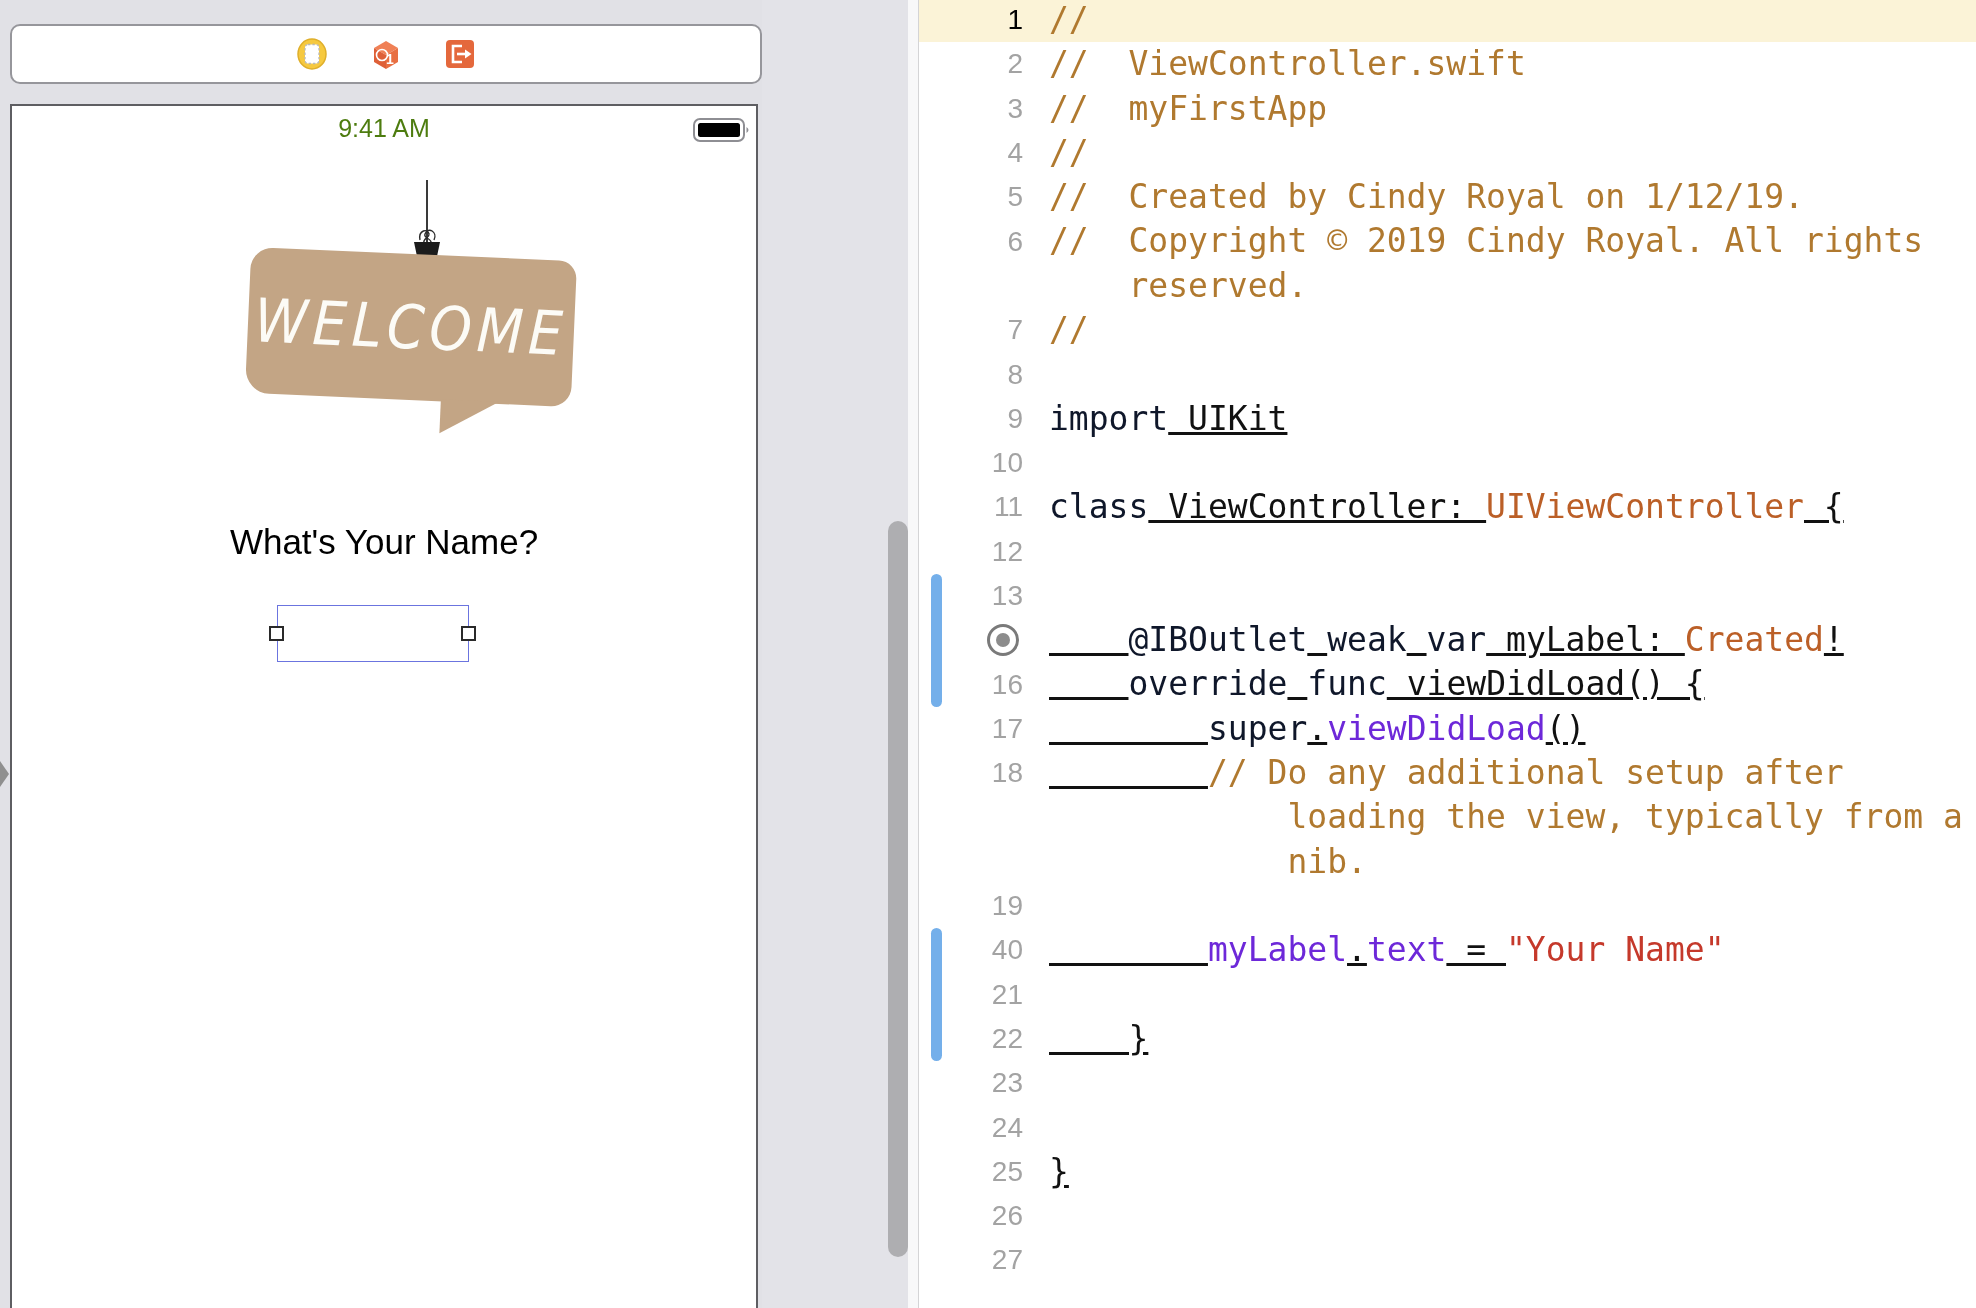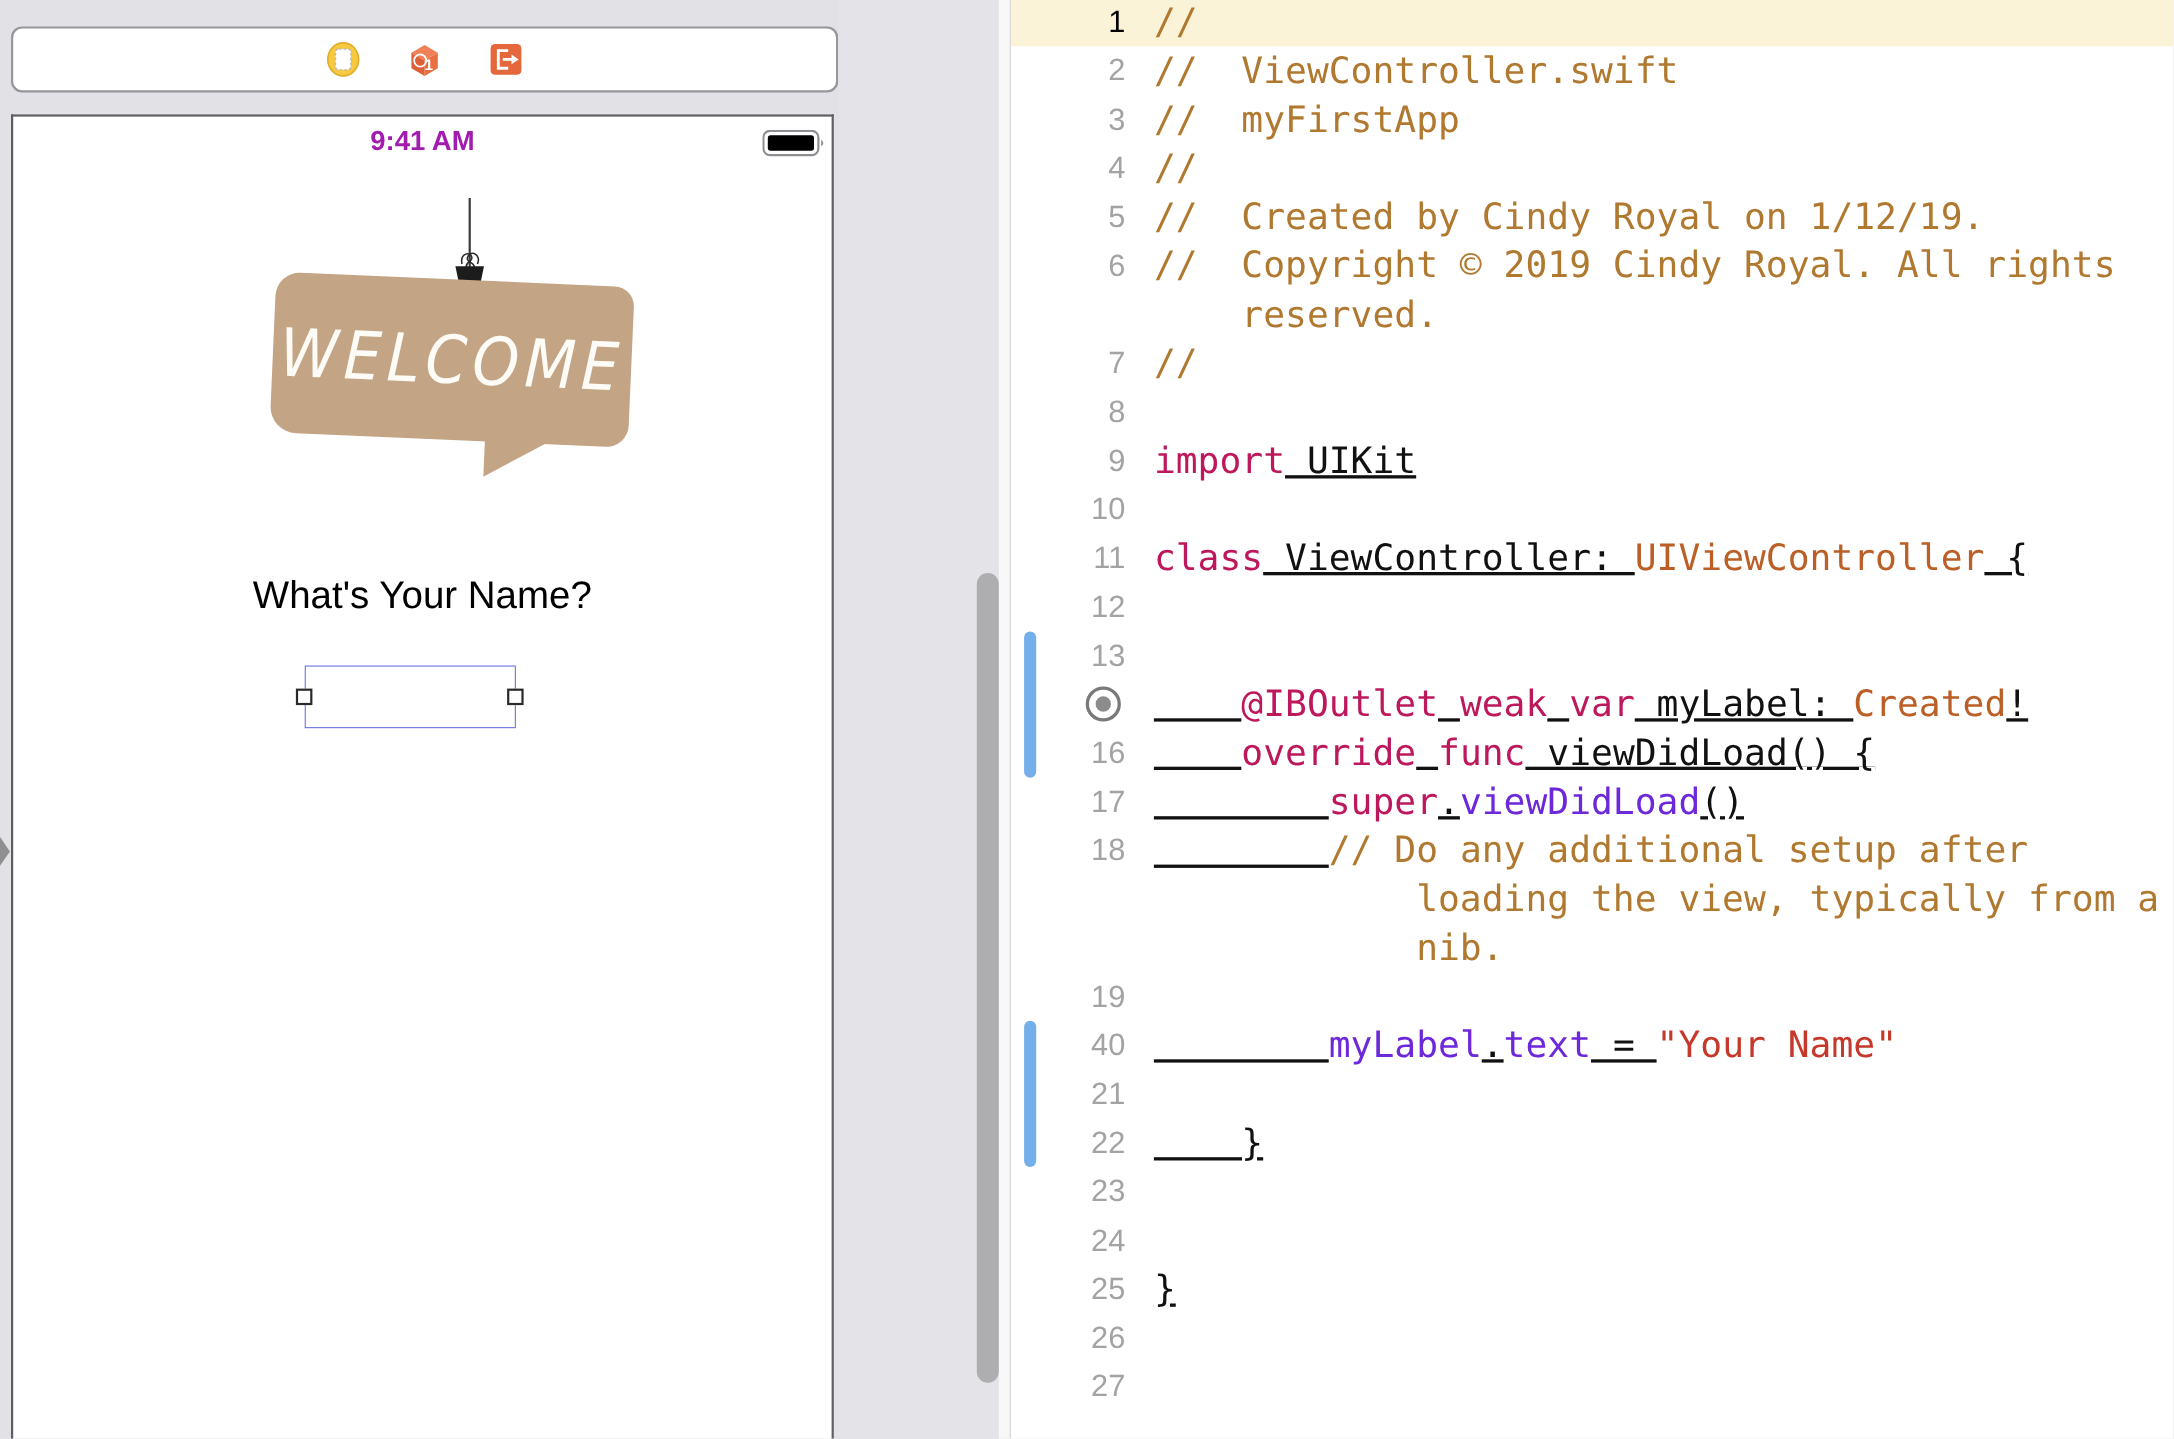--- a/index.html
+++ b/index.html
@@ -17,21 +17,21 @@
   }
   .dock-icon{width:32px;height:32px;display:flex;align-items:center;justify-content:center;}
   .phone-canvas{
     position:absolute;left:10px;top:104px;width:748px;height:1204px;
     background:#FFFFFF;
     border-left:2.5px solid #5E5E62;border-right:2.5px solid #5E5E62;border-top:2.5px solid #5E5E62;
     box-sizing:border-box;
   }
   .status-time{
     position:absolute;left:0;top:8px;width:744px;text-align:center;
-    font-size:25px;font-weight:700;color:#a21caf;
+    font-size:25px;font-weight:400;color:#4d7c0f;
   }
   .battery{position:absolute;left:681px;top:12px;}
   .hang-string{position:absolute;left:414px;top:74px;width:1.6px;height:66px;background:#3A3A3A;}
   .binder-clip{position:absolute;left:392px;top:116px;}
   .welcome-bubble{
     position:absolute;left:236px;top:148px;width:326px;height:146px;
     background:#C3A585;border-radius:22px 18px 20px 24px;
     transform:rotate(2.5deg);
     display:flex;align-items:center;justify-content:center;
   }
@@ -85,21 +85,21 @@
   .num.active{color:#000;}
   .outlet{
     width:26px;height:26px;border:3.5px solid #7A7A7A;border-radius:50%;
     display:flex;align-items:center;justify-content:center;margin-right:4px;box-sizing:content-box;
   }
   .outlet i{width:14px;height:14px;background:#8C8C8C;border-radius:50%;}
   pre.code{
     margin:0 0 0 26px;font-family:"DejaVu Sans Mono", monospace;
     font-size:33px;line-height:44.3px;white-space:pre;color:#111;
   }
-  .k{color:#be185d;}   
+  .k{color:#0f172a;}   
   .t{color:#BB5F27;margin-top:32px;}   
   .c{color:#B0792F;}   
   .s{color:#C5392B;}   
   .m{color:#6d28d9;}   
   .p{color:#111;text-decoration:underline;}      
   .bar{position:absolute;left:12px;width:11px;border-radius:6px;background:#74AFEA;}
 </style>
 </head>
 <body>
 

